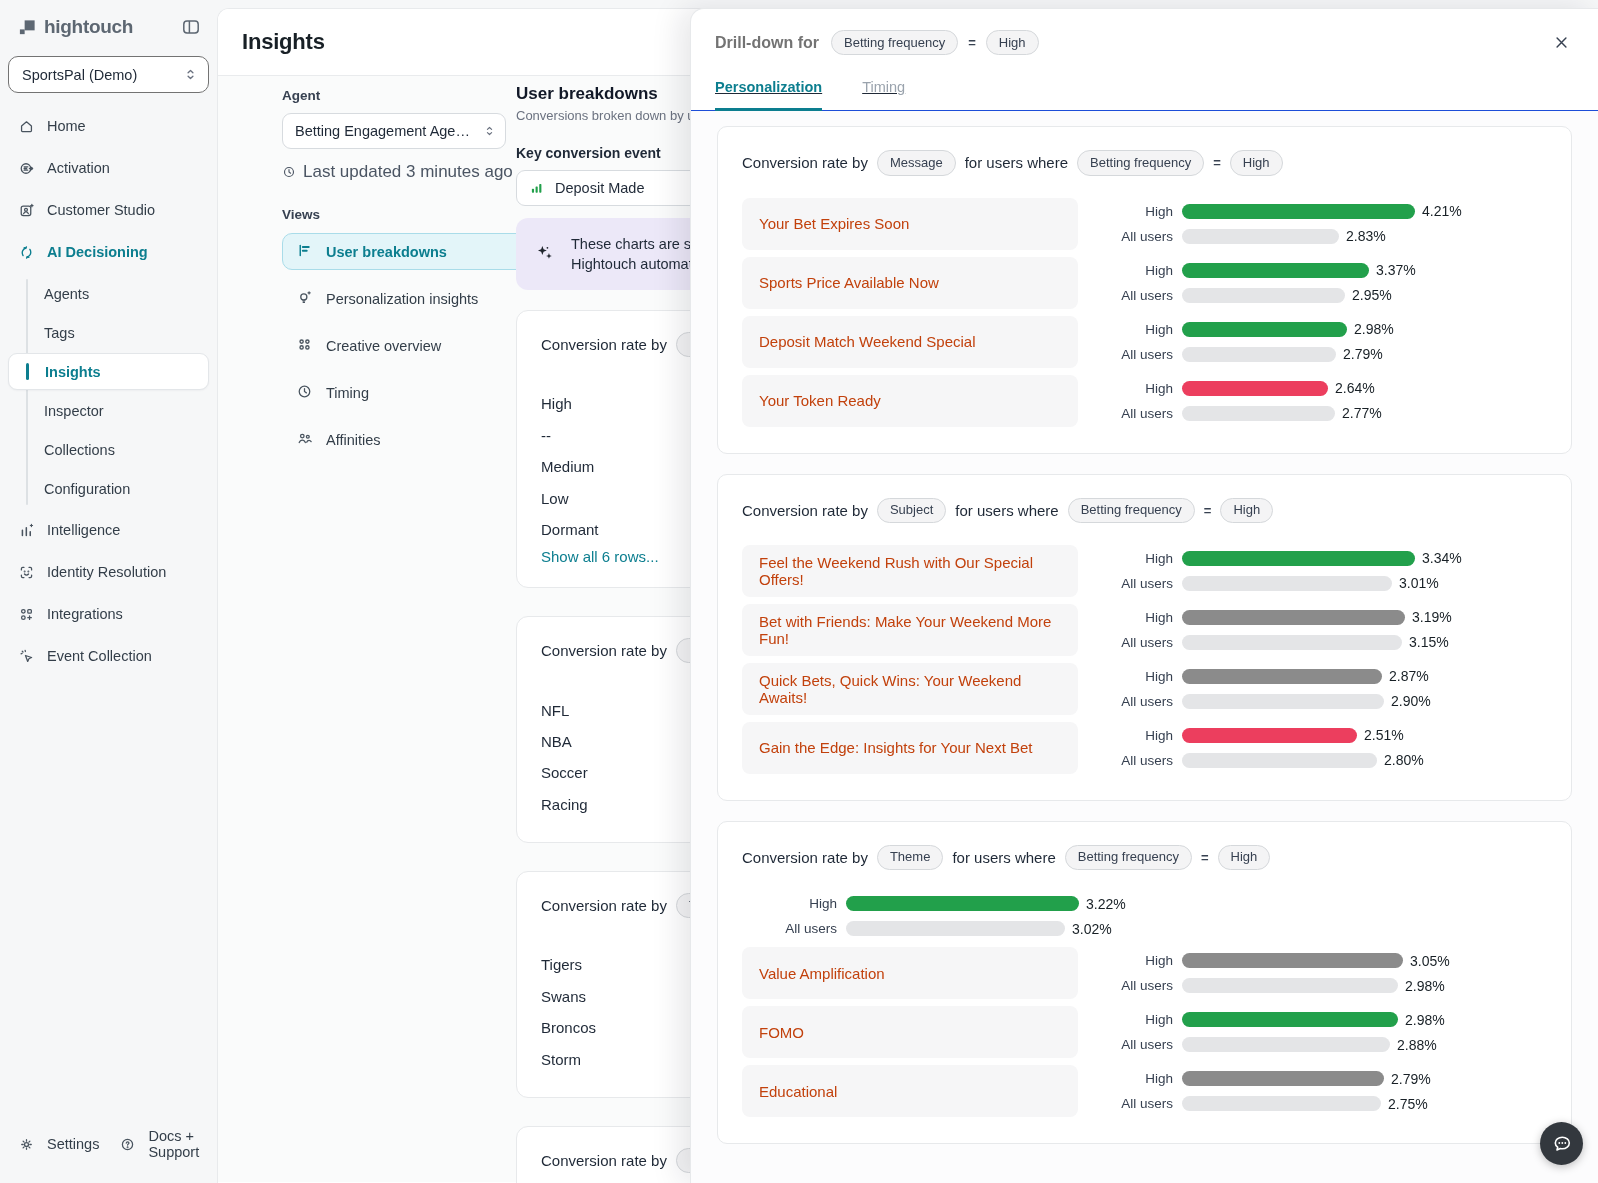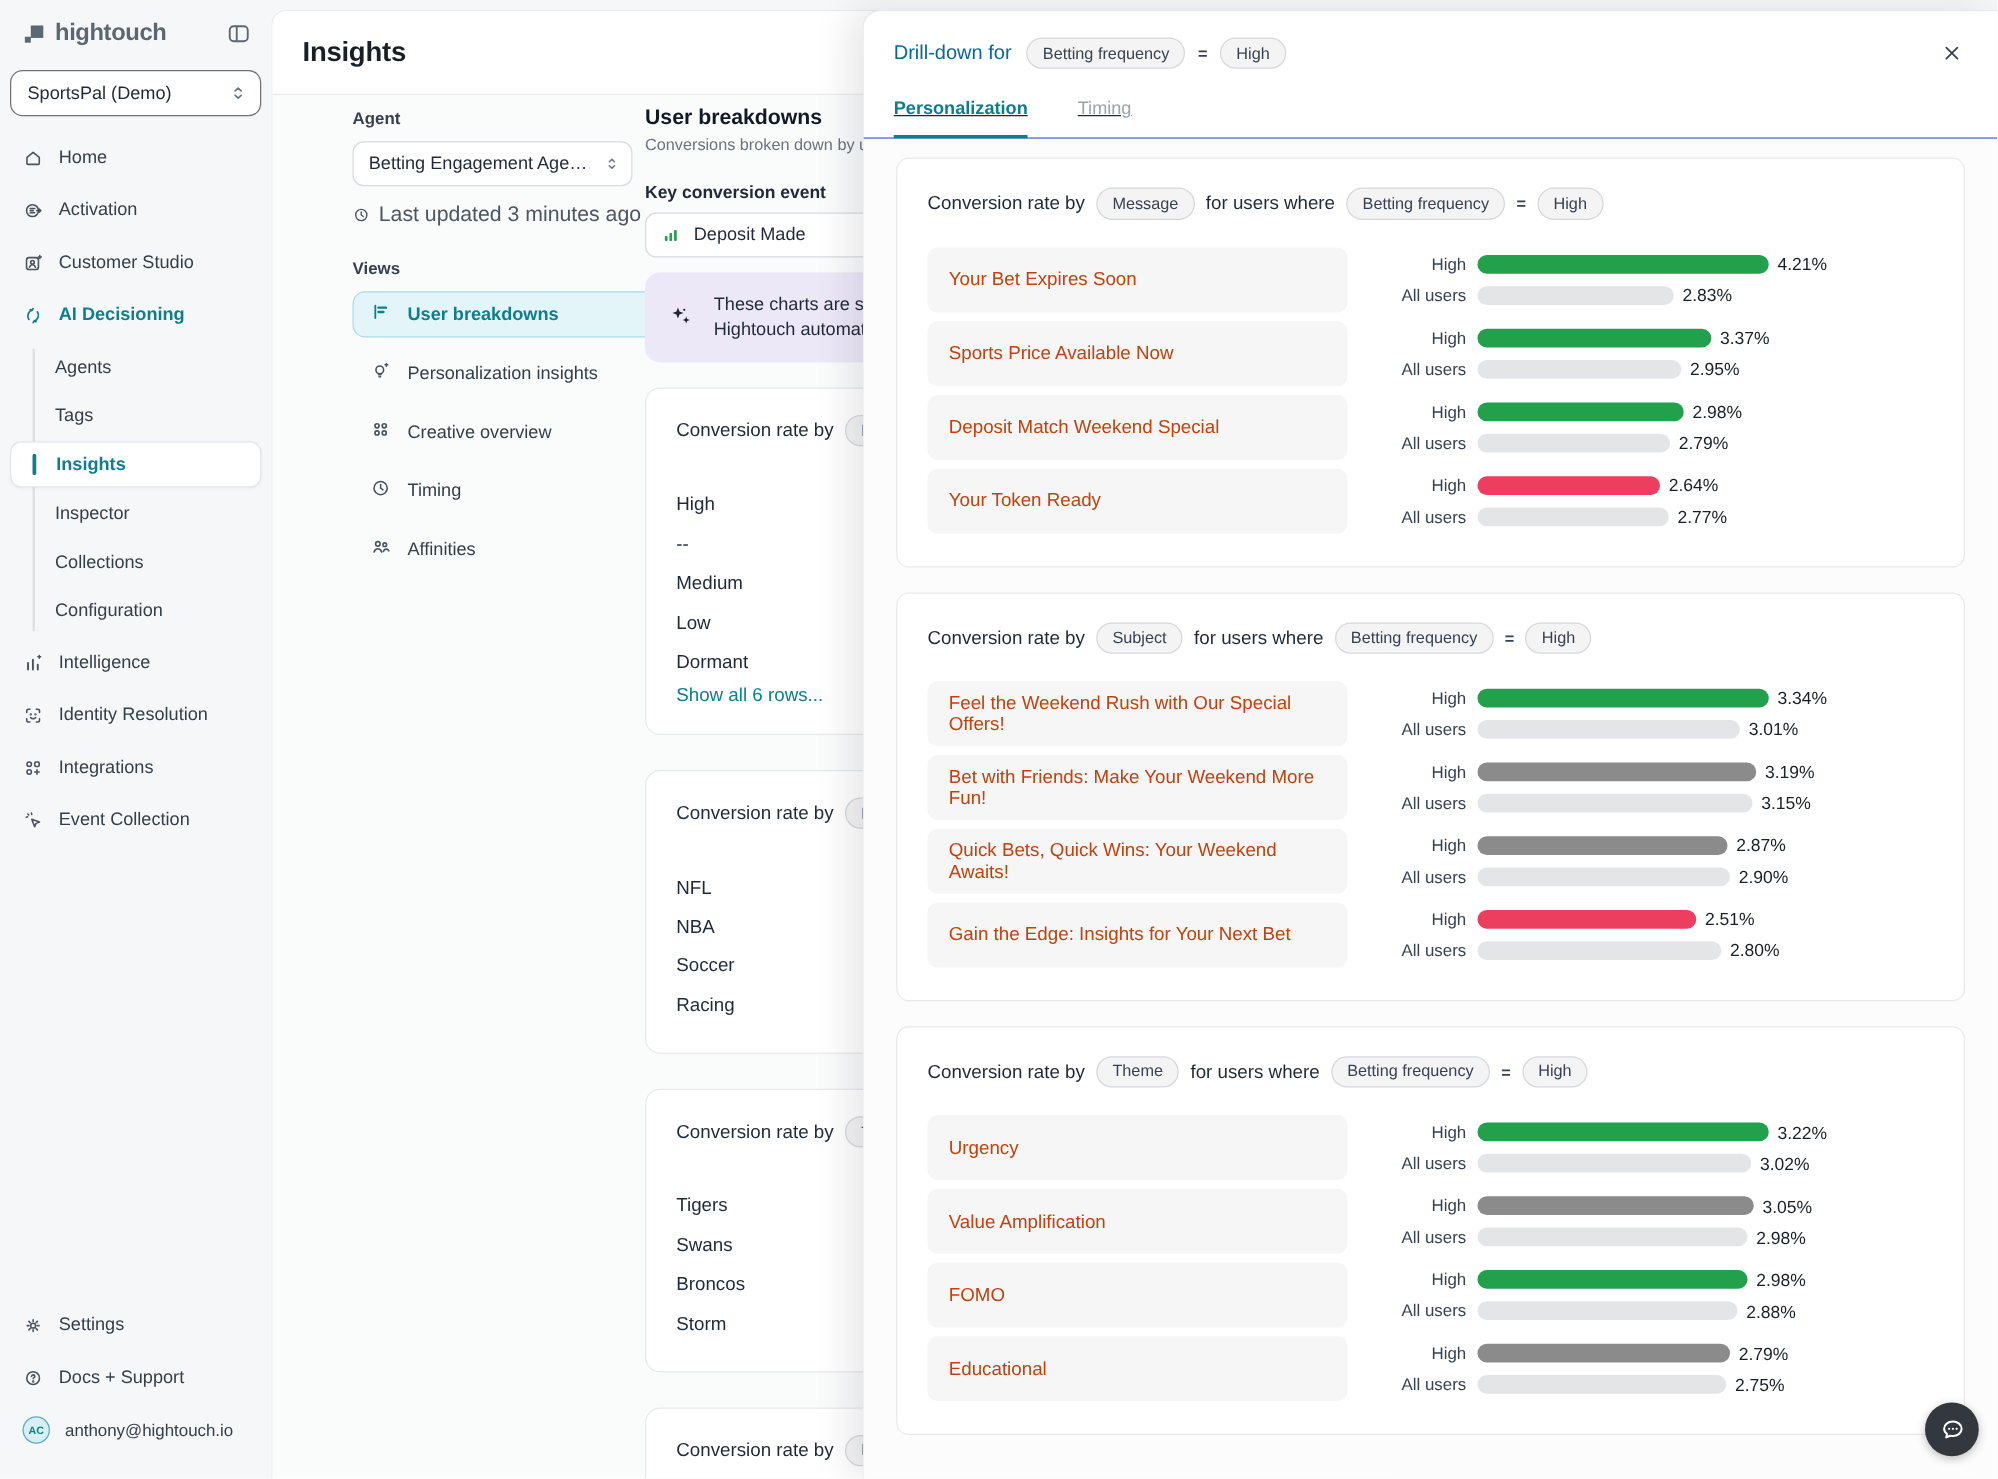--- a/index.html
+++ b/index.html
@@ -14,21 +14,21 @@
   .workspace { margin-top:17px; height:37px; width:100%; background:#fff; border:1px solid #737373; border-radius:10px; display:flex; align-items:center; justify-content:space-between; padding:0 10px 0 13px; font-size:14.5px; color:#1f2937; font-family:inherit; cursor:pointer; }
   .nav { margin-top:14px; display:flex; flex-direction:column; }
   .nav-item { display:flex; align-items:center; gap:12px; height:38px; padding:0 10px; border-radius:9px; font-size:14.5px; color:#333e49; cursor:pointer; margin-bottom:4px; }
   .nav-item .ic { flex:none; display:flex; }
   .nav-item.teal { color:#0c7e8f; font-weight:600; }
   .subnav { position:relative; margin-bottom:2px; }
   .subnav::before { content:""; position:absolute; left:18px; top:4px; bottom:4px; width:2px; background:#dde1e4; border-radius:2px; }
   .sub-item { position:relative; display:flex; align-items:center; height:37px; padding:0 10px 0 36px; font-size:14.5px; color:#333e49; border-radius:9px; cursor:pointer; margin-bottom:2px; }
   .sub-item.active { background:#fff; border:1px solid #e3e6e9; color:#0c7e8f; font-weight:600; box-shadow:0 1px 2px rgba(16,24,40,.04); }
   .sub-item.active::before { content:""; position:absolute; left:17px; top:9px; bottom:9px; width:2.5px; background:#0c7e8f; border-radius:2px; z-index:1; }
-  .sb-footer { margin-top:auto; display:flex; flex-direction:column; }
+  .sb-footer { margin-top:auto; display:flex; flex-direction:row; }
   .avatar { width:22px; height:22px; border-radius:50%; background:#d9eff5; border:1.5px solid #58aec2; color:#0c7e8f; font-size:8.5px; font-weight:700; display:flex; align-items:center; justify-content:center; flex:none; }
 
   
   .main { position:absolute; left:217px; top:8px; right:0; bottom:0; background:#fff; border:1px solid #e8eaec; border-right:none; border-bottom:none; border-top-left-radius:12px; overflow:hidden; }
   .main-header { height:67px; border-bottom:1px solid #e9ebed; display:flex; align-items:center; padding:0 24px; background:#fff; }
   .main-header h1 { font-size:22px; font-weight:700; color:#182026; letter-spacing:-.2px; }
   .content { position:relative; height:calc(100% - 68px); background:#fafbfb; }
 
   .lbl { font-size:13.5px; font-weight:600; color:#374151; }
   .controls-col { position:absolute; left:24px; top:10px; width:250px;margin-left:40px; }
@@ -51,21 +51,21 @@
   .mini-title { display:flex; align-items:center; gap:9px; font-size:15px; color:#1f2937; white-space:nowrap; }
   .mini-rows { margin-top:31px; display:flex; flex-direction:column; }
   .mini-row { height:31.4px; display:flex; align-items:center; font-size:15px; color:#1f2937; }
   .mini-link { margin-top:3px; font-size:15px; color:#0c7e8f; cursor:pointer; display:inline-block; }
   .pill { background:#f4f4f5; border:1px solid #d5d8db; border-radius:999px; padding:3.5px 12px; font-size:13px; font-weight:500; color:#374151; white-space:nowrap; line-height:1.25; }
   .eq { font-size:13px; font-weight:700; color:#374151; }
 
   
   .drilldown { position:absolute; left:690px; top:8px; right:0; bottom:0; background:#fff; border:1px solid #e7e9eb; border-right:none; border-bottom:none; border-top-left-radius:14px; box-shadow:-10px 0 30px rgba(16,24,40,.10); display:flex; flex-direction:column; z-index:5; }
   .dd-head { padding:21px 24px 0; display:flex; align-items:center; gap:10px; }
-  .dd-title { font-size:16px; font-weight:400; color:#0369a1; margin-right:2px; }
+  .dd-title { font-size:16px; font-weight:700; color:#737373; margin-right:2px; }
   .dd-close { margin-left:auto; background:none; border:none; cursor:pointer; display:flex; padding:4px; }
   .dd-tabs { margin-top:24px; padding:0 24px; display:flex; gap:40px; border-bottom:1px solid #1d4ed8;text-decoration:underline; }
   .tab { font-size:14.5px; color:#9aa3ad; padding-bottom:13px; border-bottom:3px solid transparent; margin-bottom:-1px; cursor:pointer; }
   .tab.active { color:#0c7e8f; font-weight:600; border-bottom-color:#0c7e8f; }
   .dd-body { flex:1; background:#fcfcfd; padding:15px 26px 0; overflow:hidden; }
   .dd-card { background:#fff; border:1px solid #e7e9eb; border-radius:10px; padding:23px 24px 26px; margin-bottom:20px; }
   .dd-card-title { display:flex; align-items:center; gap:9px; font-size:15px; color:#1f2937; }
   .dd-rows { margin-top:22px; display:flex; flex-direction:column; gap:7px; }
   .dd-row { display:flex; align-items:center; }
   .row-label { width:336px; min-height:52px; flex:none; background:#f6f6f7; border-radius:8px; display:flex; align-items:center; padding:0 17px; font-size:15px; color:#c2410c; }
@@ -552,21 +552,20 @@
         <div class="dd-card-title">
           <span>Conversion rate by</span>
           <span class="pill">Theme</span>
           <span>for users where</span>
           <span class="pill">Betting frequency</span>
           <span class="eq">=</span>
           <span class="pill">High</span>
         </div>
         <div class="dd-rows">
           <div class="dd-row">
-            <div class="row-label">Urgency</div>
             <div class="row-chart">
               <div class="bar-line">
                   <span class="bar-label">High</span>
                   <span class="bar" style="width: 233px; background: rgb(34, 160, 75);"></span>
                   <span class="bar-val">3.22%</span>
                 </div>
               <div class="bar-line">
                   <span class="bar-label">All users</span>
                   <span class="bar" style="width: 219px; background: rgb(228, 229, 231);"></span>
                   <span class="bar-val">3.02%</span>

